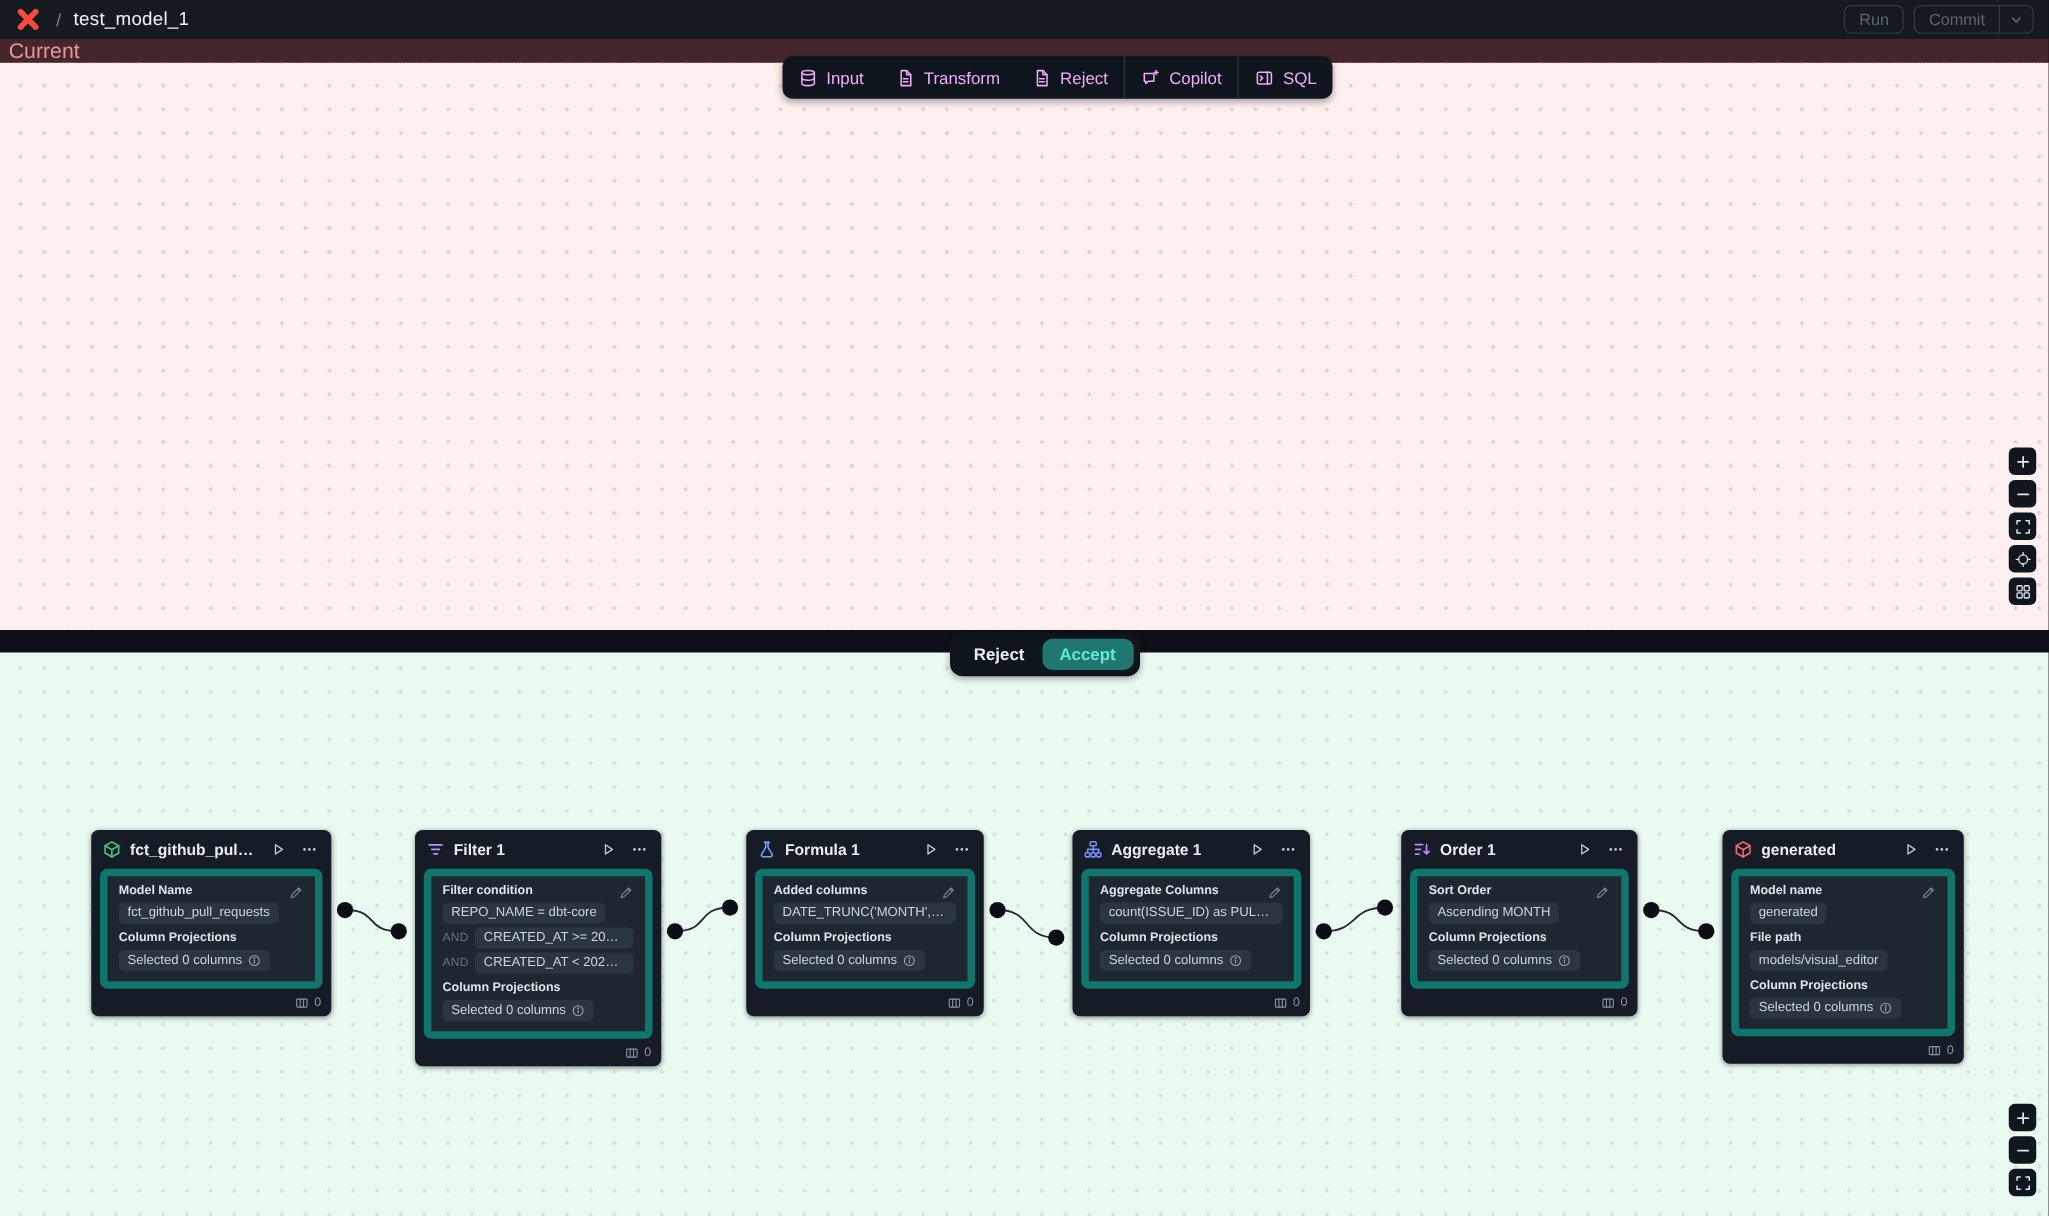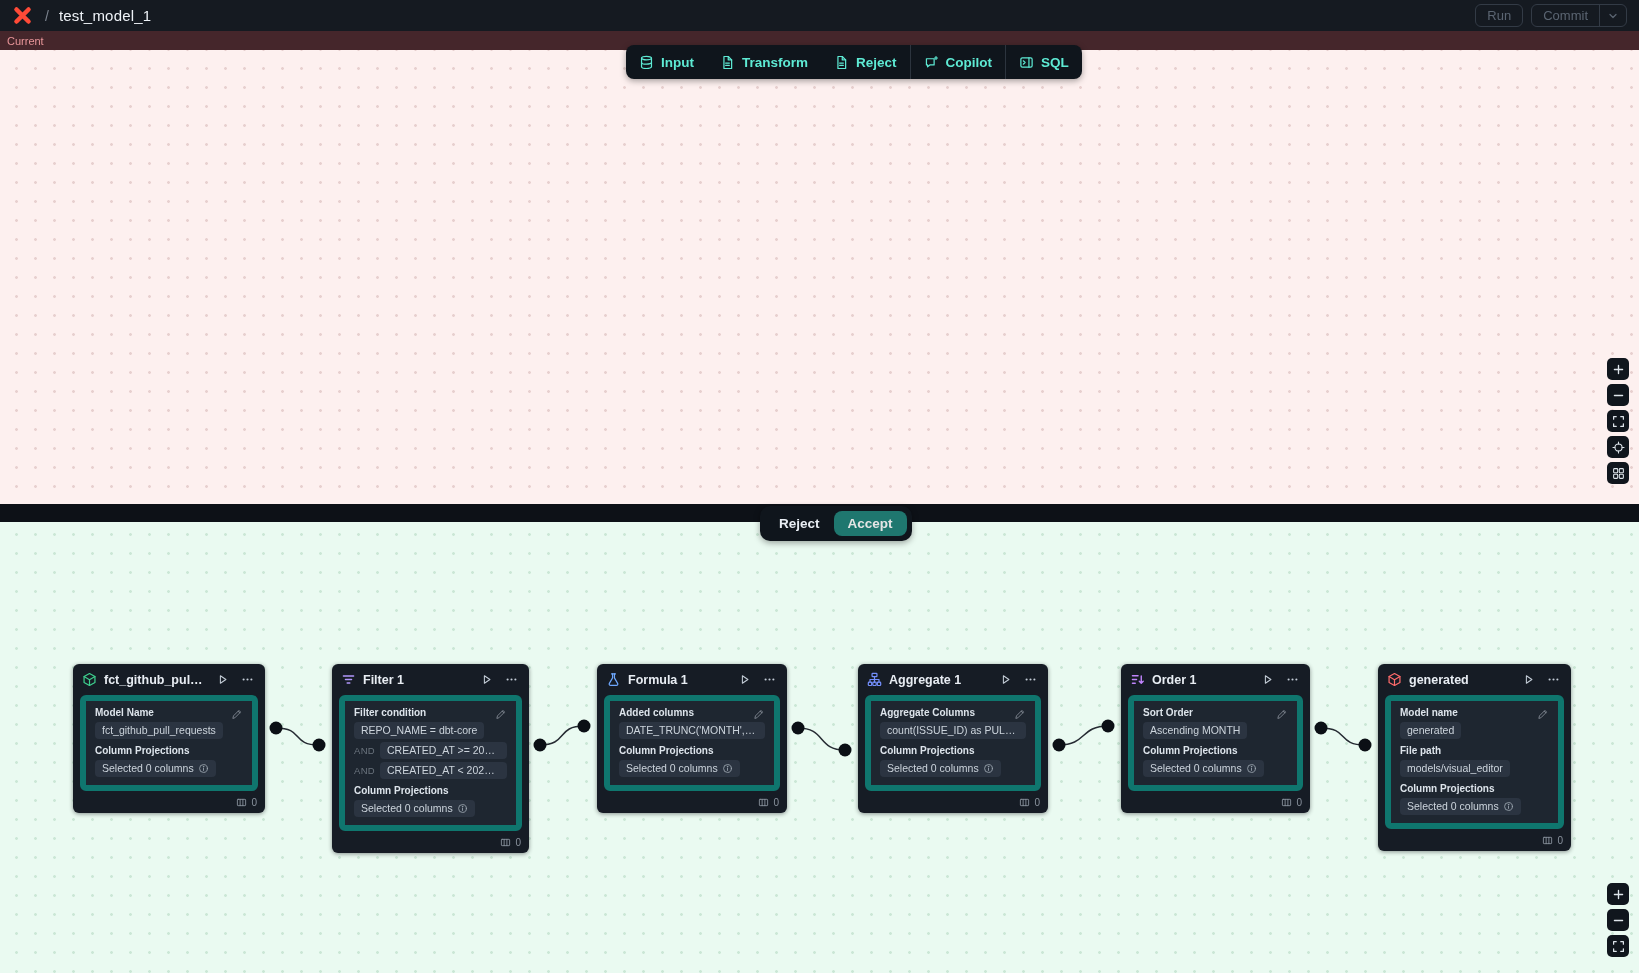--- a/index.html
+++ b/index.html
@@ -15,48 +15,48 @@
   .model-title { color:#eef2f7; font-size:15px; font-weight:400; letter-spacing:.2px; }
   .topbar-right { margin-left:auto; display:flex; align-items:center; gap:8px; }
   .btn-ghost { height:23px; display:flex; align-items:center; border:1px solid #333b46;
     border-radius:6px; color:#5b6572; font-size:13px; background:transparent; cursor:default; }
   .btn-ghost .seg { padding:0 11px; display:flex; align-items:center; height:100%; }
   .btn-ghost .seg + .seg { border-left:1px solid #333b46; padding:0 7px; }
   .chev { width:12px; height:12px; }
 
   
   .band { position:absolute; left:0; right:0; display:flex; align-items:center;
-    padding-left:7px; font-size:11px; z-index:5; }
+    padding-left:7px; font-size:17px; z-index:5; }
   .band-current { top:31px; height:19px; background:#45262b; color:#e9969a; }
   .band-new { top:504px; height:18px; background:#1e3b34; color:#cfeedd; }
 
   
   .canvas { position:absolute; left:0; right:0; }
   .canvas-current { top:50px; height:454px; background:#fdf0ef;
     background-image:radial-gradient(circle, #e7d0cf 1.3px, transparent 1.5px);
     background-size:19px 19px; background-position:7px 9px; }
   .canvas-new { top:522px; height:451px; background:#eafaf1;
     background-image:radial-gradient(circle, #cbe7d6 1.3px, transparent 1.5px);
     background-size:19px 19px; background-position:7px 3px; }
 
   
   .toolbar { position:absolute; left:626px; top:45px; height:34px; background:#0f151c;
     border-radius:8px; display:flex; align-items:stretch; z-index:40;
     box-shadow:0 2px 6px rgba(0,0,0,.35); }
-  .tb-item { display:flex; align-items:center; gap:7px; padding:0 13px; color:#5eead4;
-    font-size:13.5px; font-weight:700; background:transparent; border:none; cursor:pointer;justify-content:space-between; }
+  .tb-item { display:flex; align-items:center; gap:7px; padding:0 13px; color:#f0abfc;
+    font-size:13.5px; font-weight:400; background:transparent; border:none; cursor:pointer;justify-content:space-between; }
   .tb-item svg { width:15px; height:15px; }
   .tb-sep { width:1px; background:#2c343e; margin:0; }
 
   
   .review { position:absolute; left:760px; top:506px; background:#0f151c; border-radius:10px;
     padding:5px; display:flex; align-items:center; z-index:40; box-shadow:0 2px 6px rgba(0,0,0,.35); }
   .review .reject { background:transparent; border:none; color:#e9eef4; font-size:13.5px;
     font-weight:700; padding:5px 14px; cursor:pointer; }
-  .review .accept { background:#1f776f; border:none; color:#e5e5e5; font-size:13.5px;
+  .review .accept { background:#1f776f; border:none; color:#5eead4; font-size:13.5px;
     font-weight:700; padding:5px 14px; border-radius:8px; cursor:pointer; }
 
   
   .controls { position:absolute; display:flex; flex-direction:column; gap:4px; z-index:20; }
   .controls-top { left:1607px; top:358px; }
   .controls-bottom { left:1607px; top:883px; }
   .ctrl { width:22px; height:22px; background:#10161d; border:none; border-radius:5px;
     color:#dfe6ec; display:flex; align-items:center; justify-content:center; cursor:pointer; }
   .ctrl svg { width:13px; height:13px; }
 

